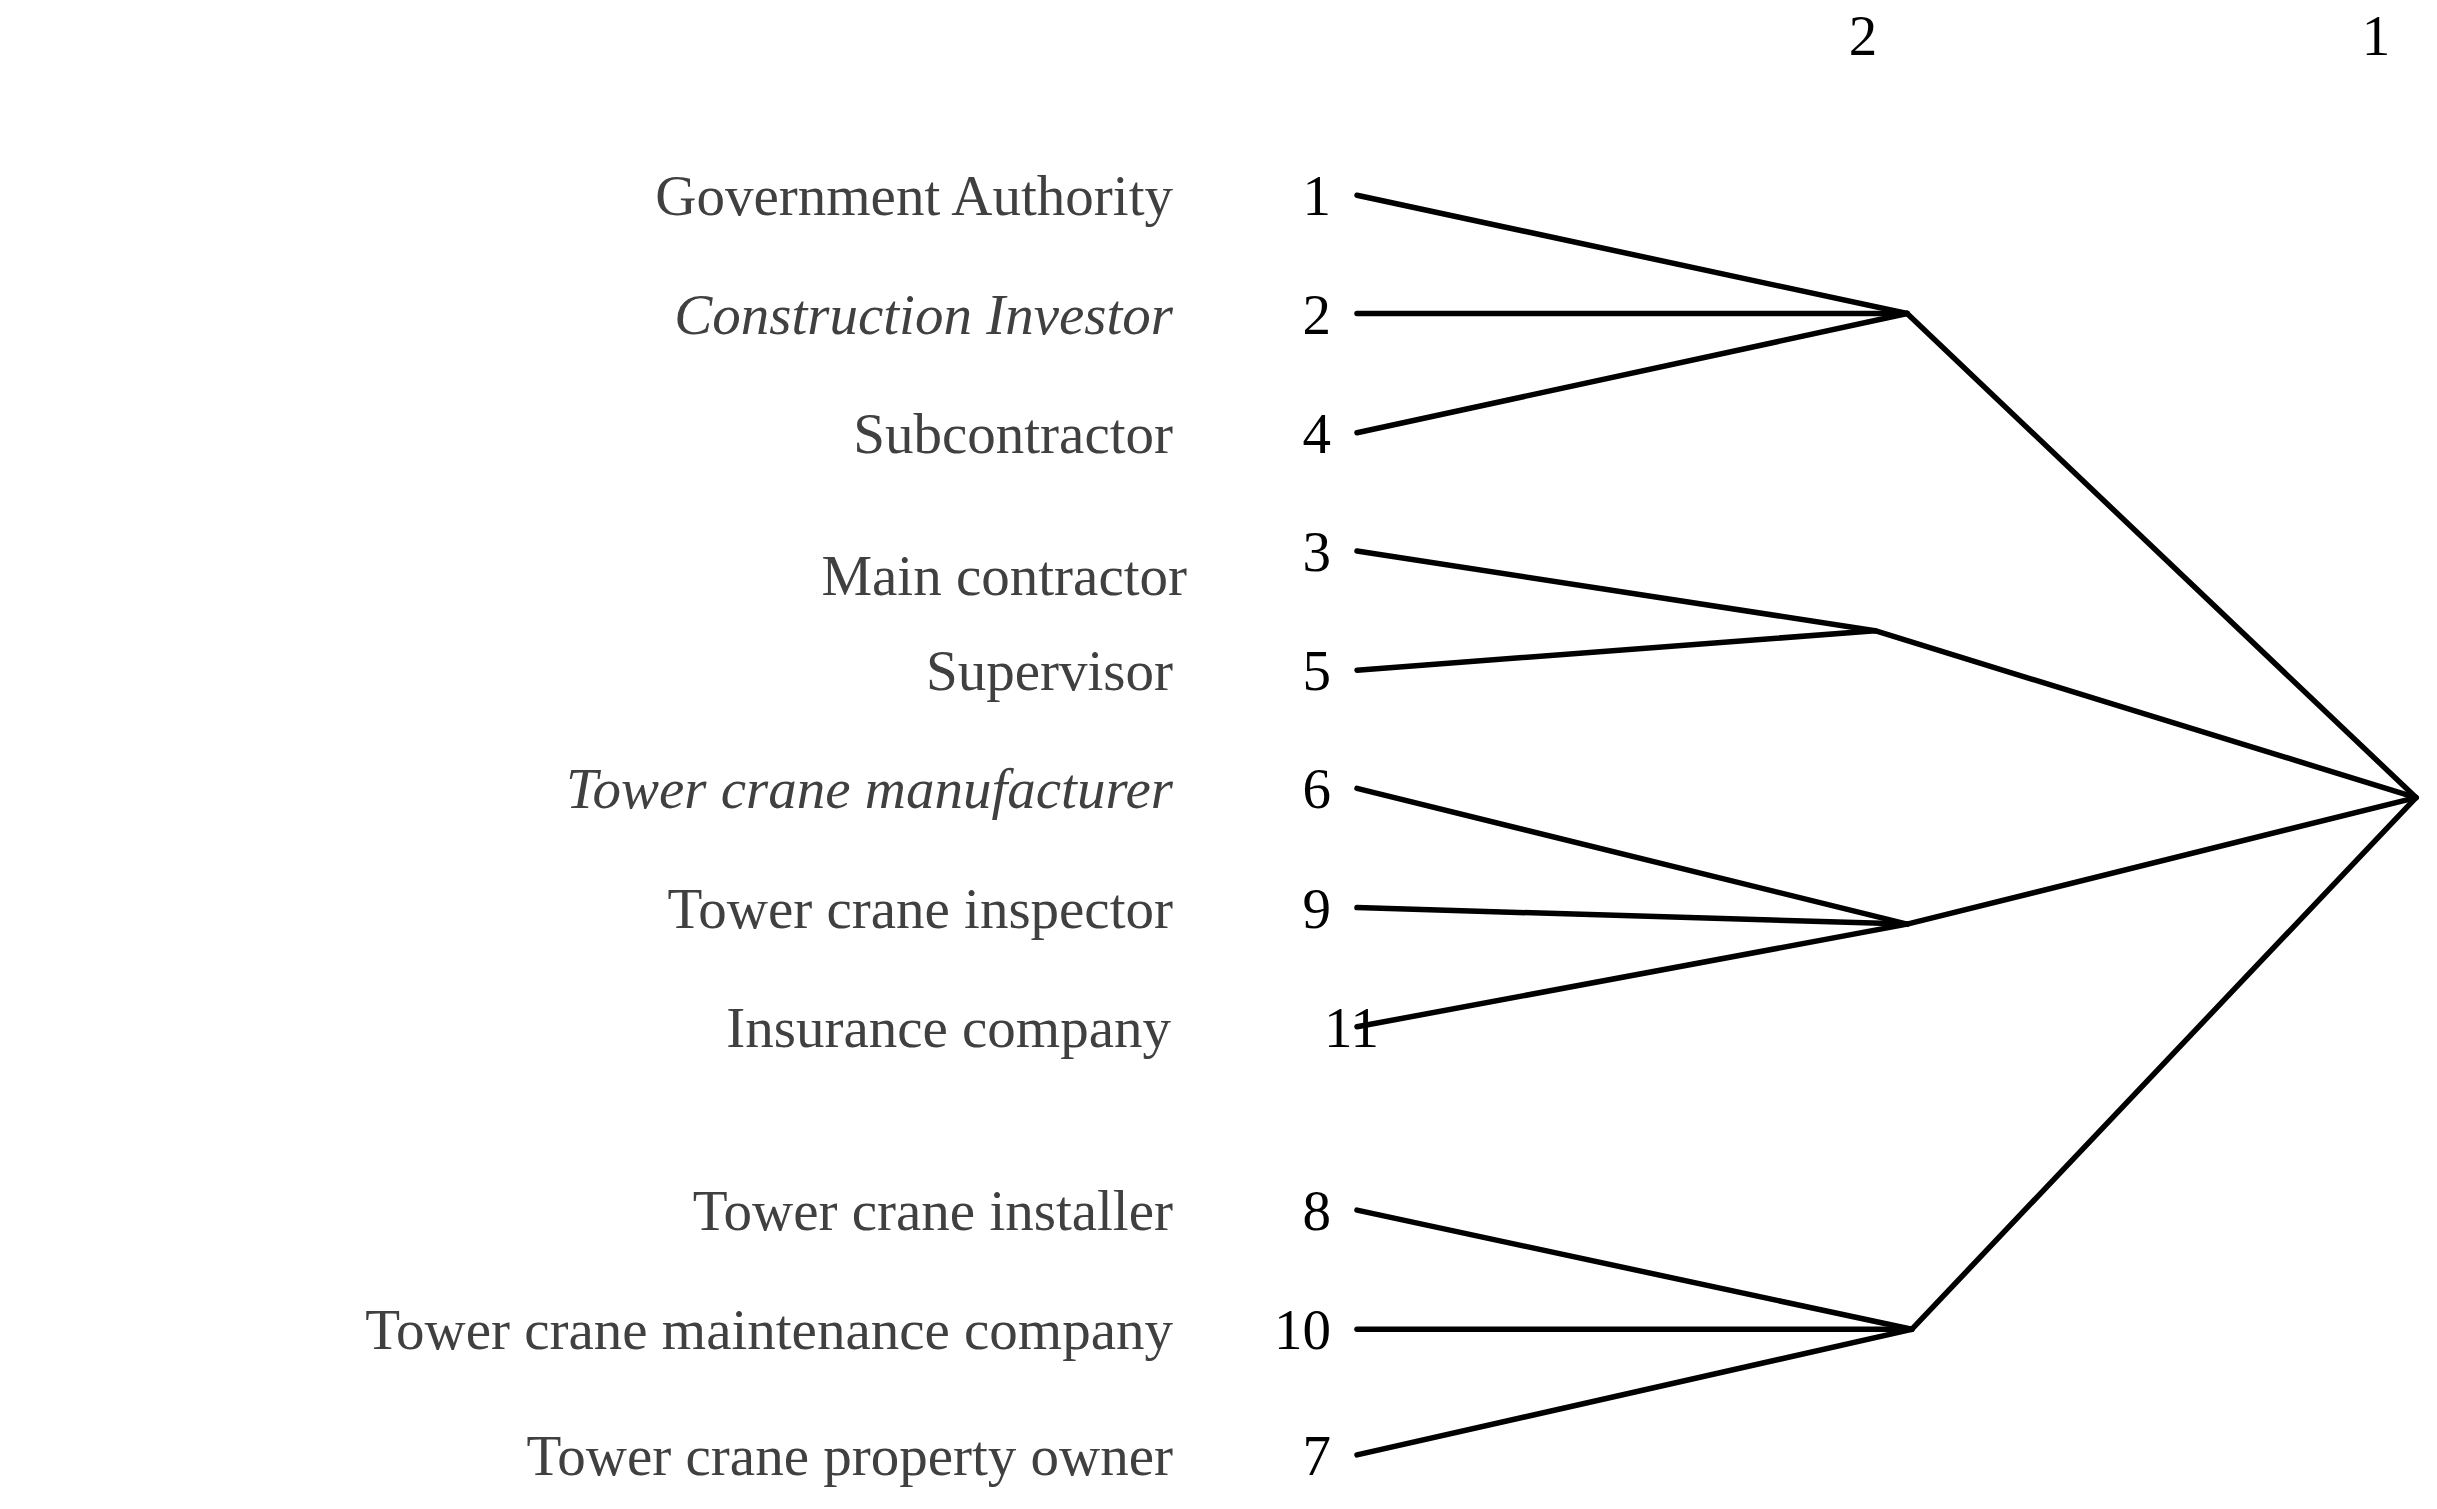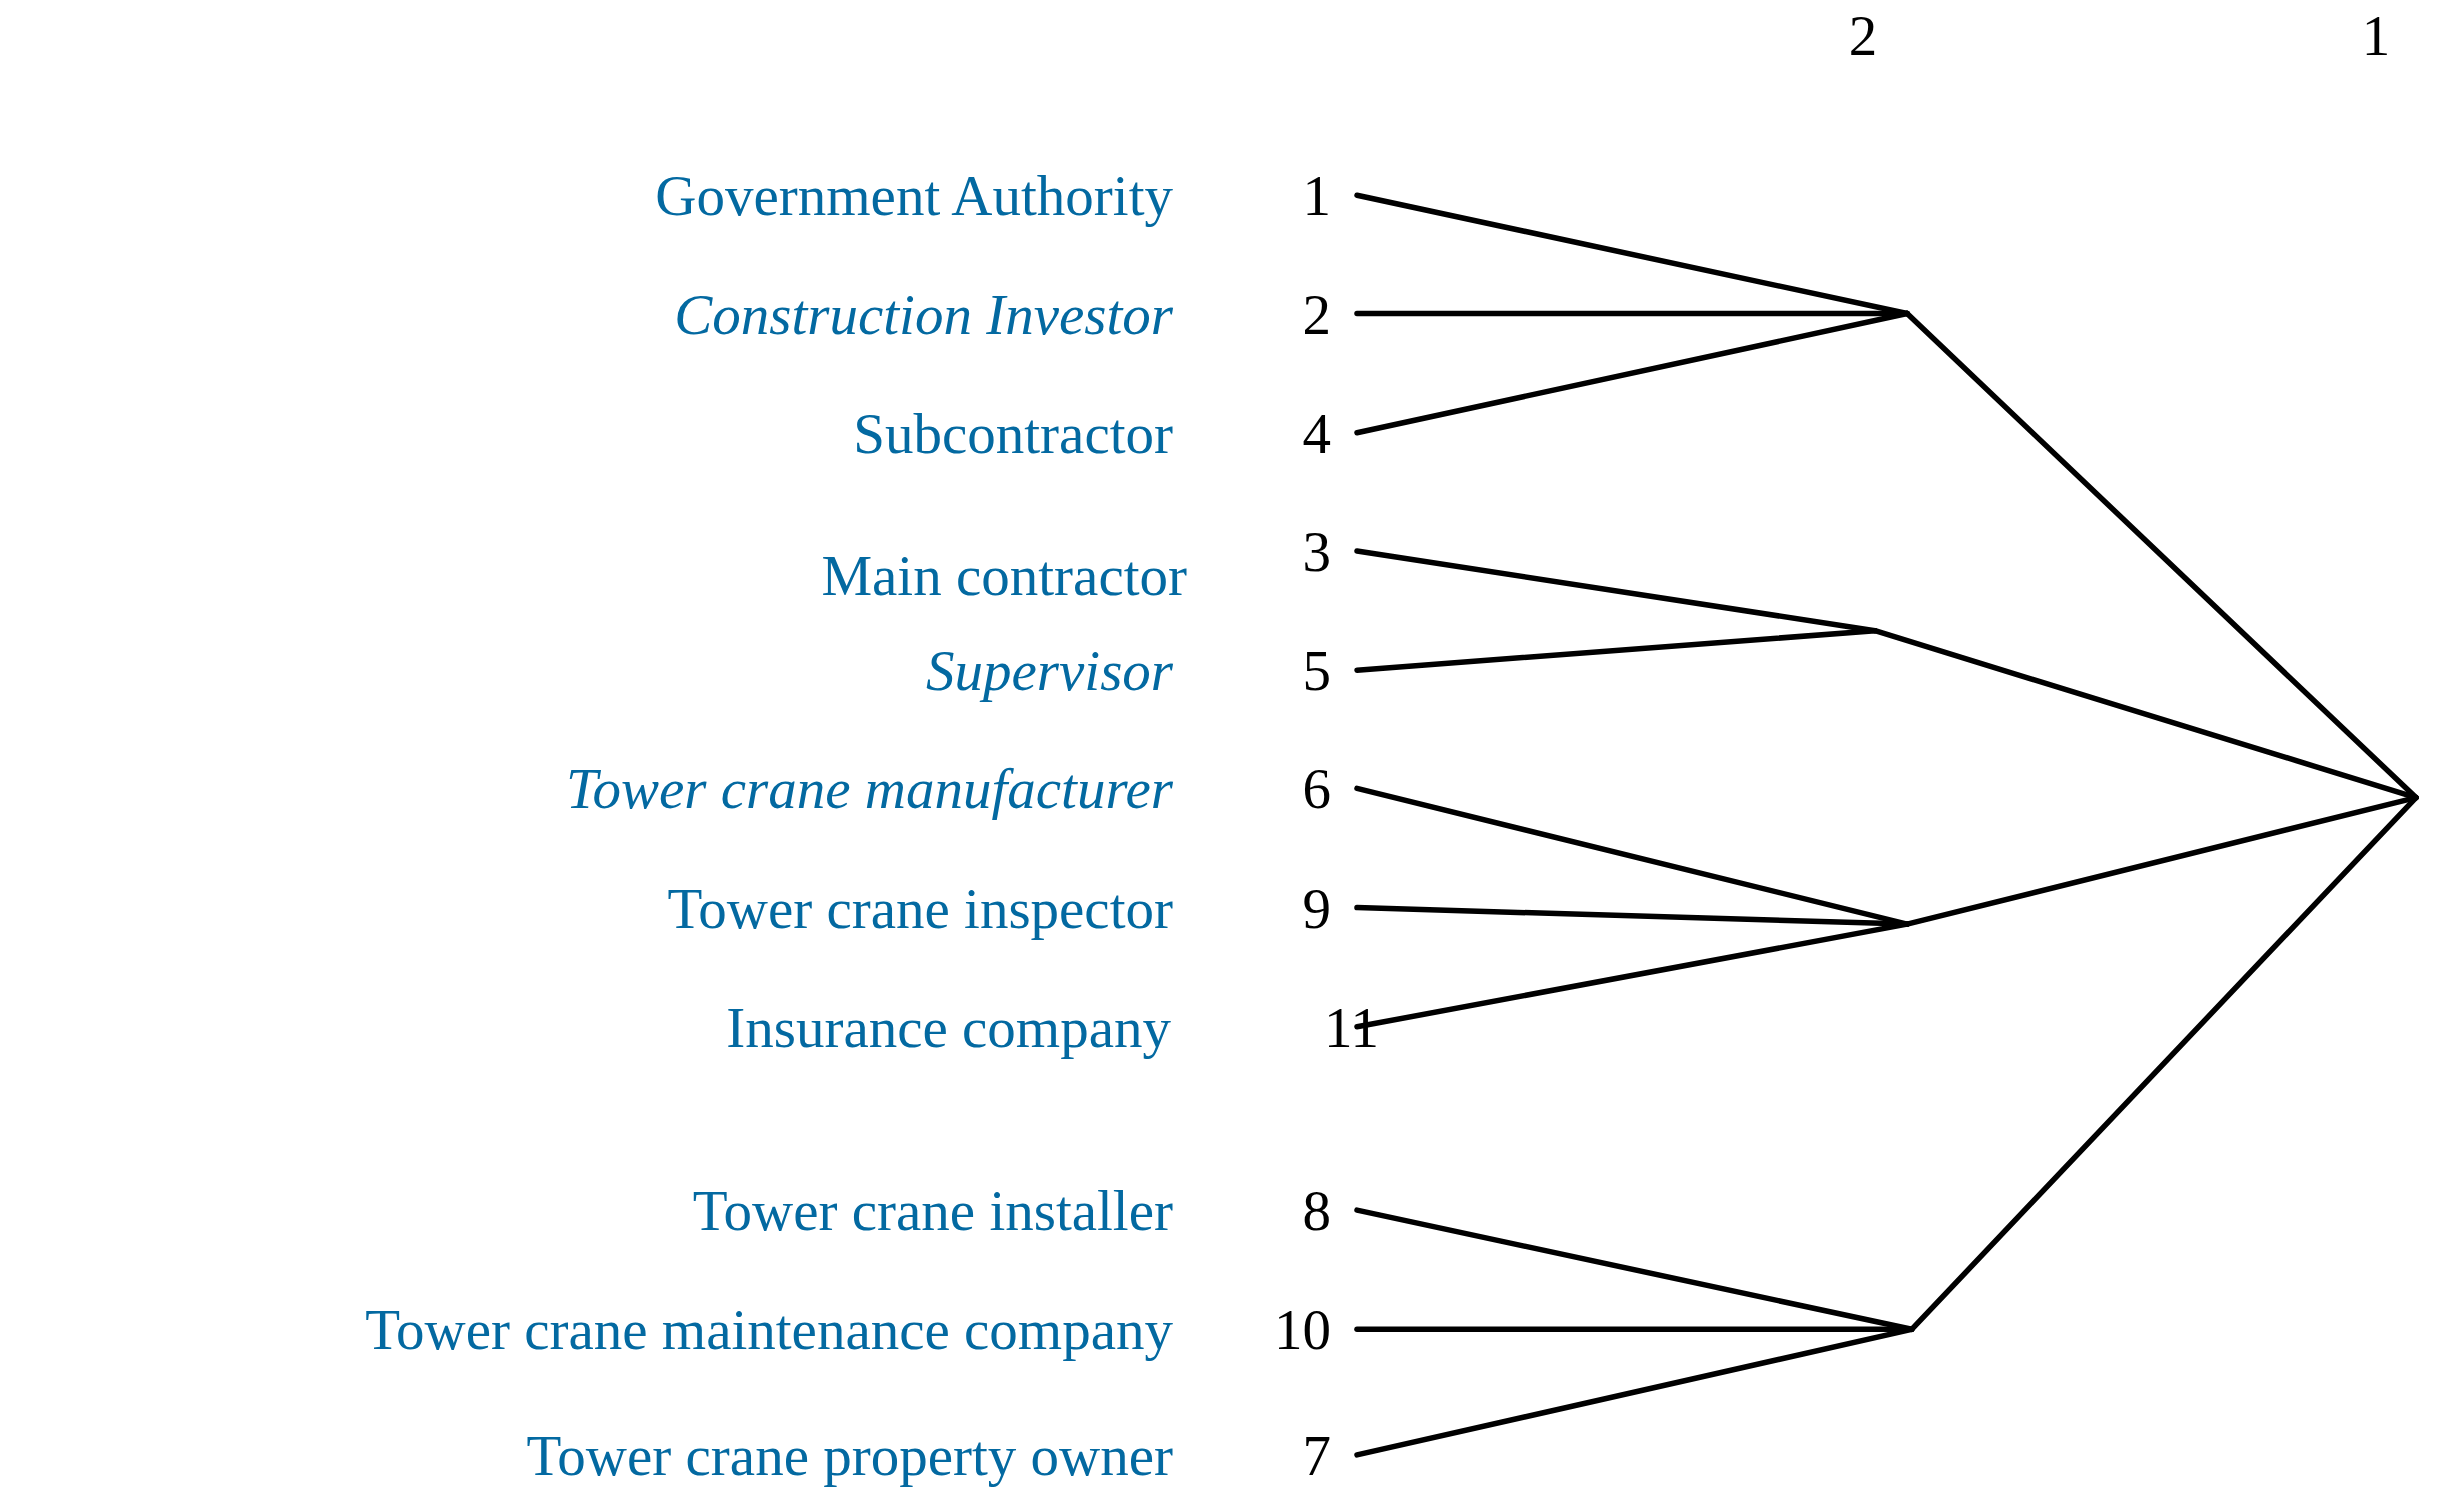--- a/index.html
+++ b/index.html
@@ -36,21 +36,21 @@
   }
   .leaf-label {
     position: absolute;
     right: 0;
     top: 0;
     transform: translateY(-50%);
     font-size: 57px;
     line-height: 1;
     white-space: nowrap;
     text-align: right;
-    color: #0369a1;
+    color: #404040;
   }
   .leaf-index {
     position: absolute;
     top: 0;
     transform: translateY(-50%);
     font-size: 57px;
     line-height: 1;
     white-space: nowrap;
     text-align: right;
     color: #000;
@@ -94,21 +94,21 @@
       </div>
       <div class="leaf-row" style="top: 433px; width: 1331px;">
         <div class="leaf-label" style="right: 158px;">Subcontractor</div>
         <div class="leaf-index" style="left: 0px; width: 1331px;">4</div>
       </div>
       <div class="leaf-row" style="top: 551px; width: 1331px;">
         <div class="leaf-label" style="right: 144px; margin-top: 24px;">Main contractor</div>
         <div class="leaf-index" style="left: 0px; width: 1331px;">3</div>
       </div>
       <div class="leaf-row" style="top: 670px; width: 1331px;">
-        <div class="leaf-label" style="right: 158px; font-style: italic;">Supervisor</div>
+        <div class="leaf-label" style="right: 158px;">Supervisor</div>
         <div class="leaf-index" style="left: 0px; width: 1331px;">5</div>
       </div>
       <div class="leaf-row" style="top: 788px; width: 1331px;">
         <div class="leaf-label" style="right: 158px; font-style: italic;">Tower crane manufacturer</div>
         <div class="leaf-index" style="left: 0px; width: 1331px;">6</div>
       </div>
       <div class="leaf-row" style="top: 908px; width: 1331px;">
         <div class="leaf-label" style="right: 158px;">Tower crane inspector</div>
         <div class="leaf-index" style="left: 0px; width: 1331px;">9</div>
       </div>

